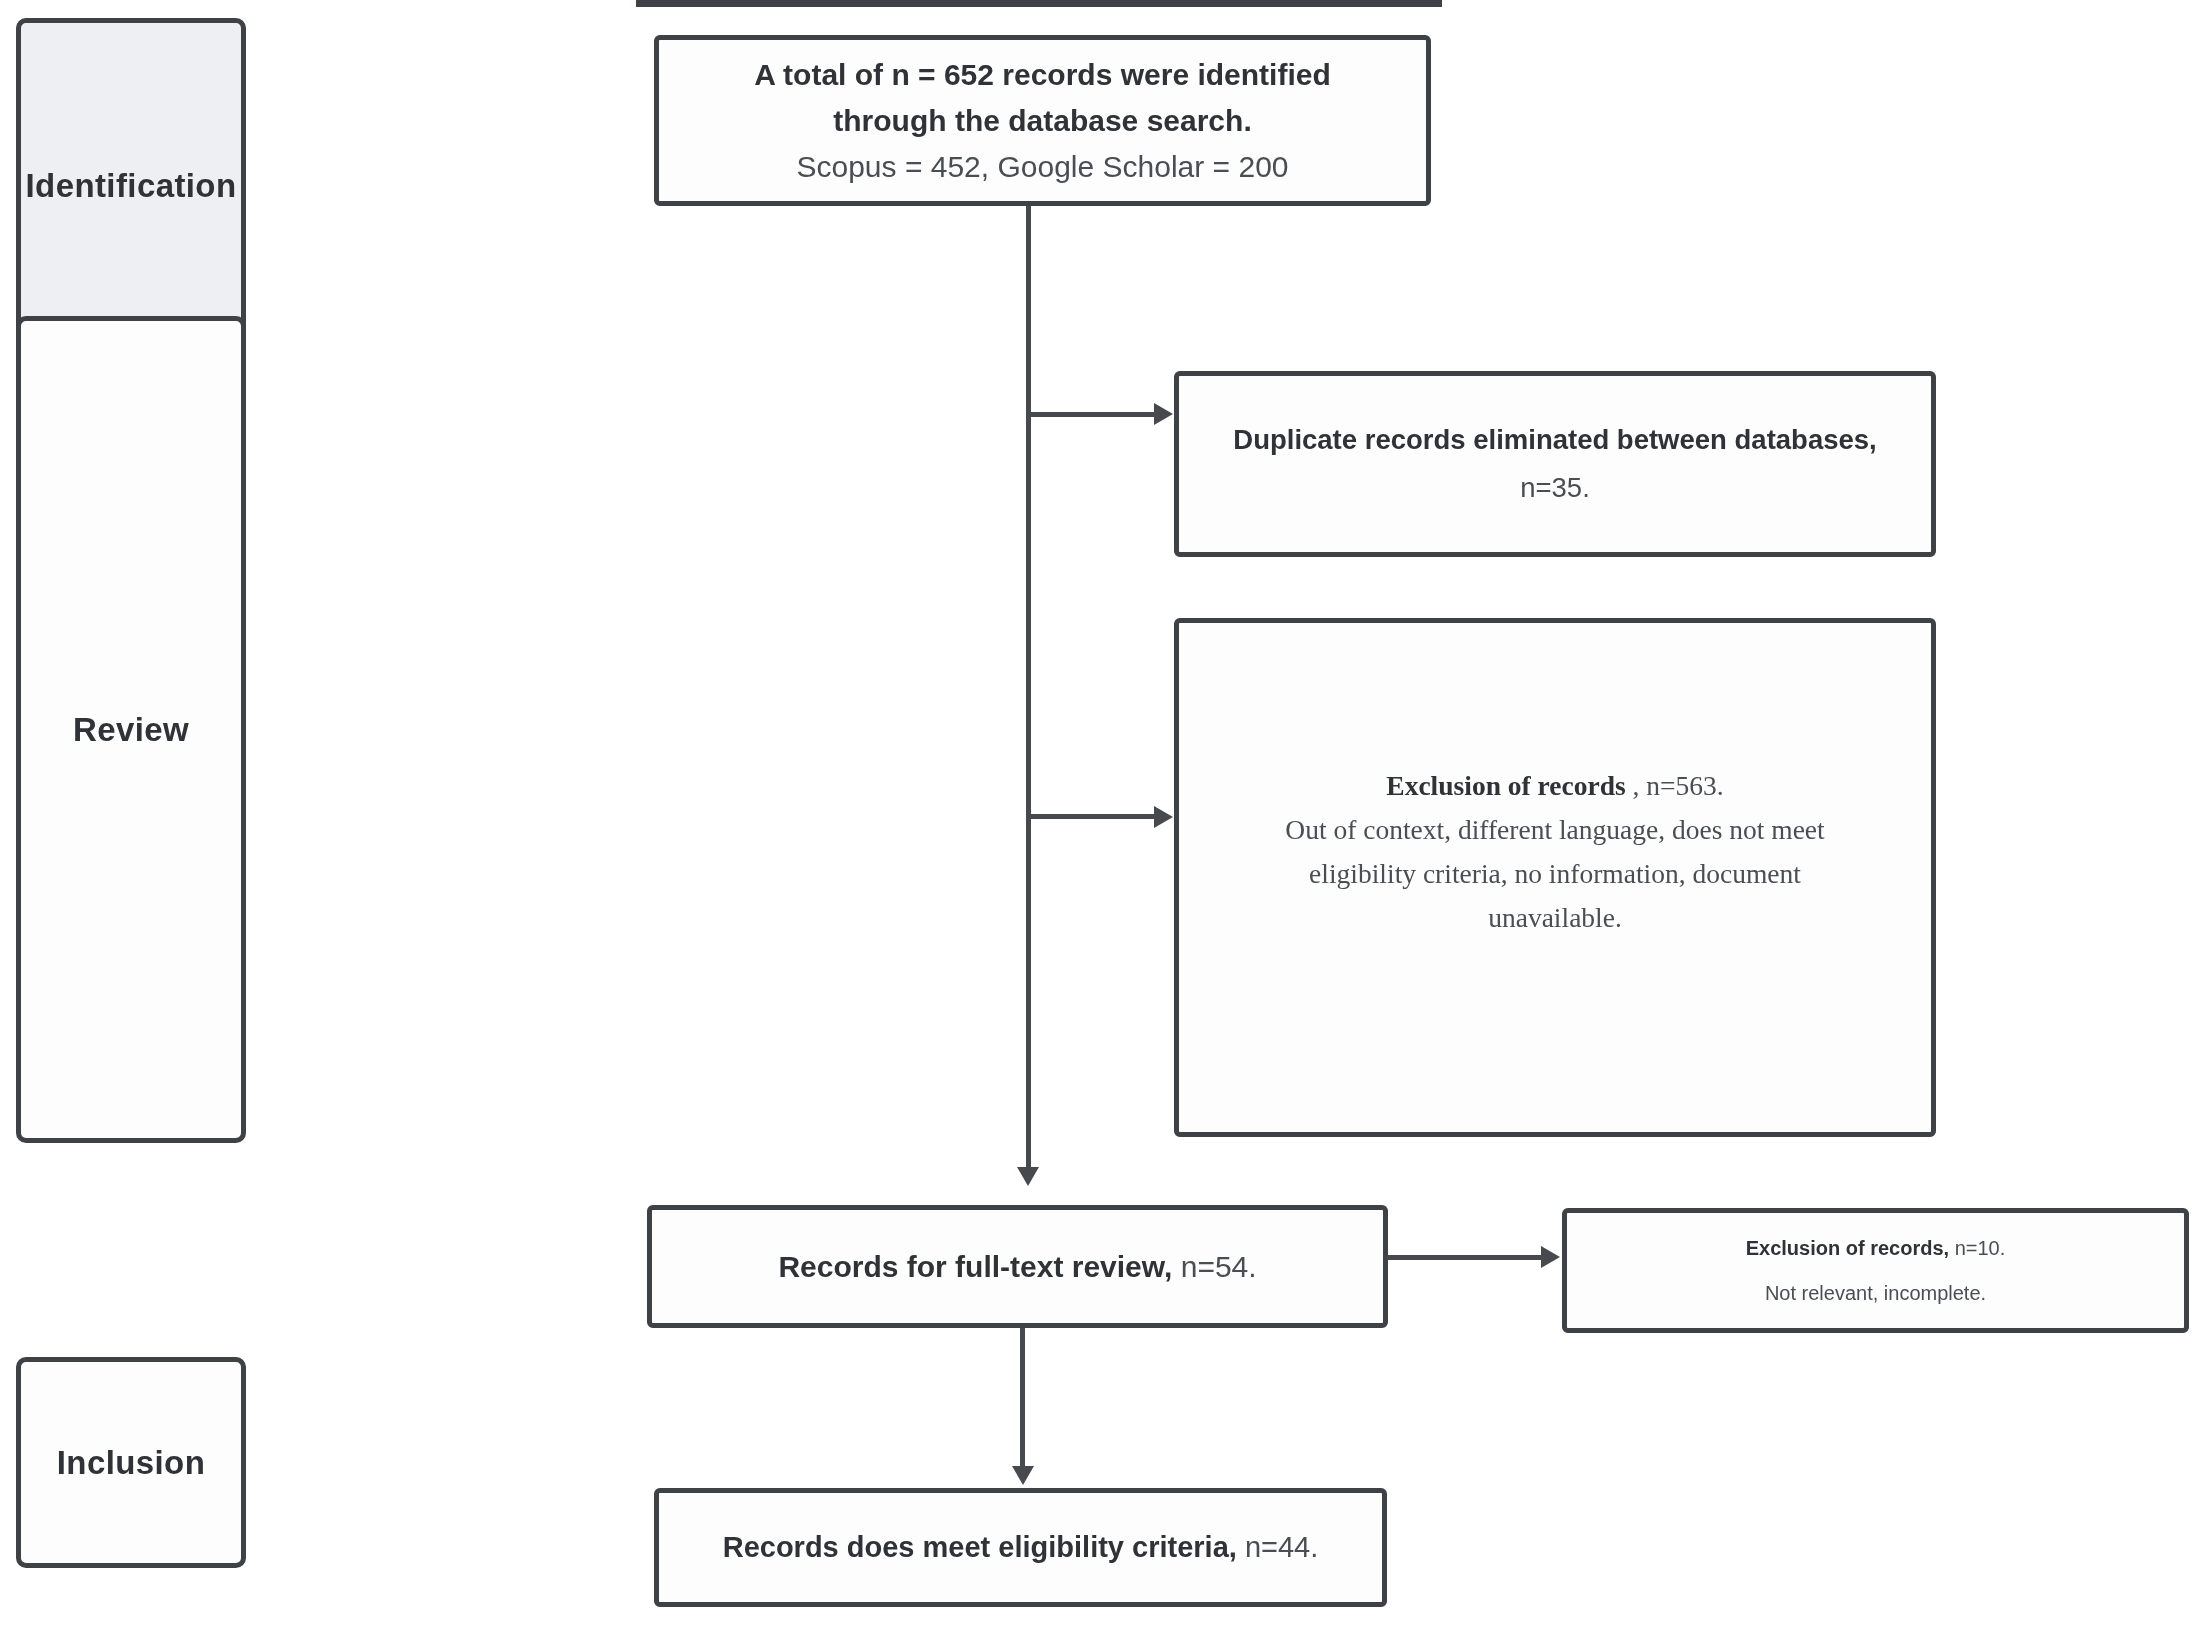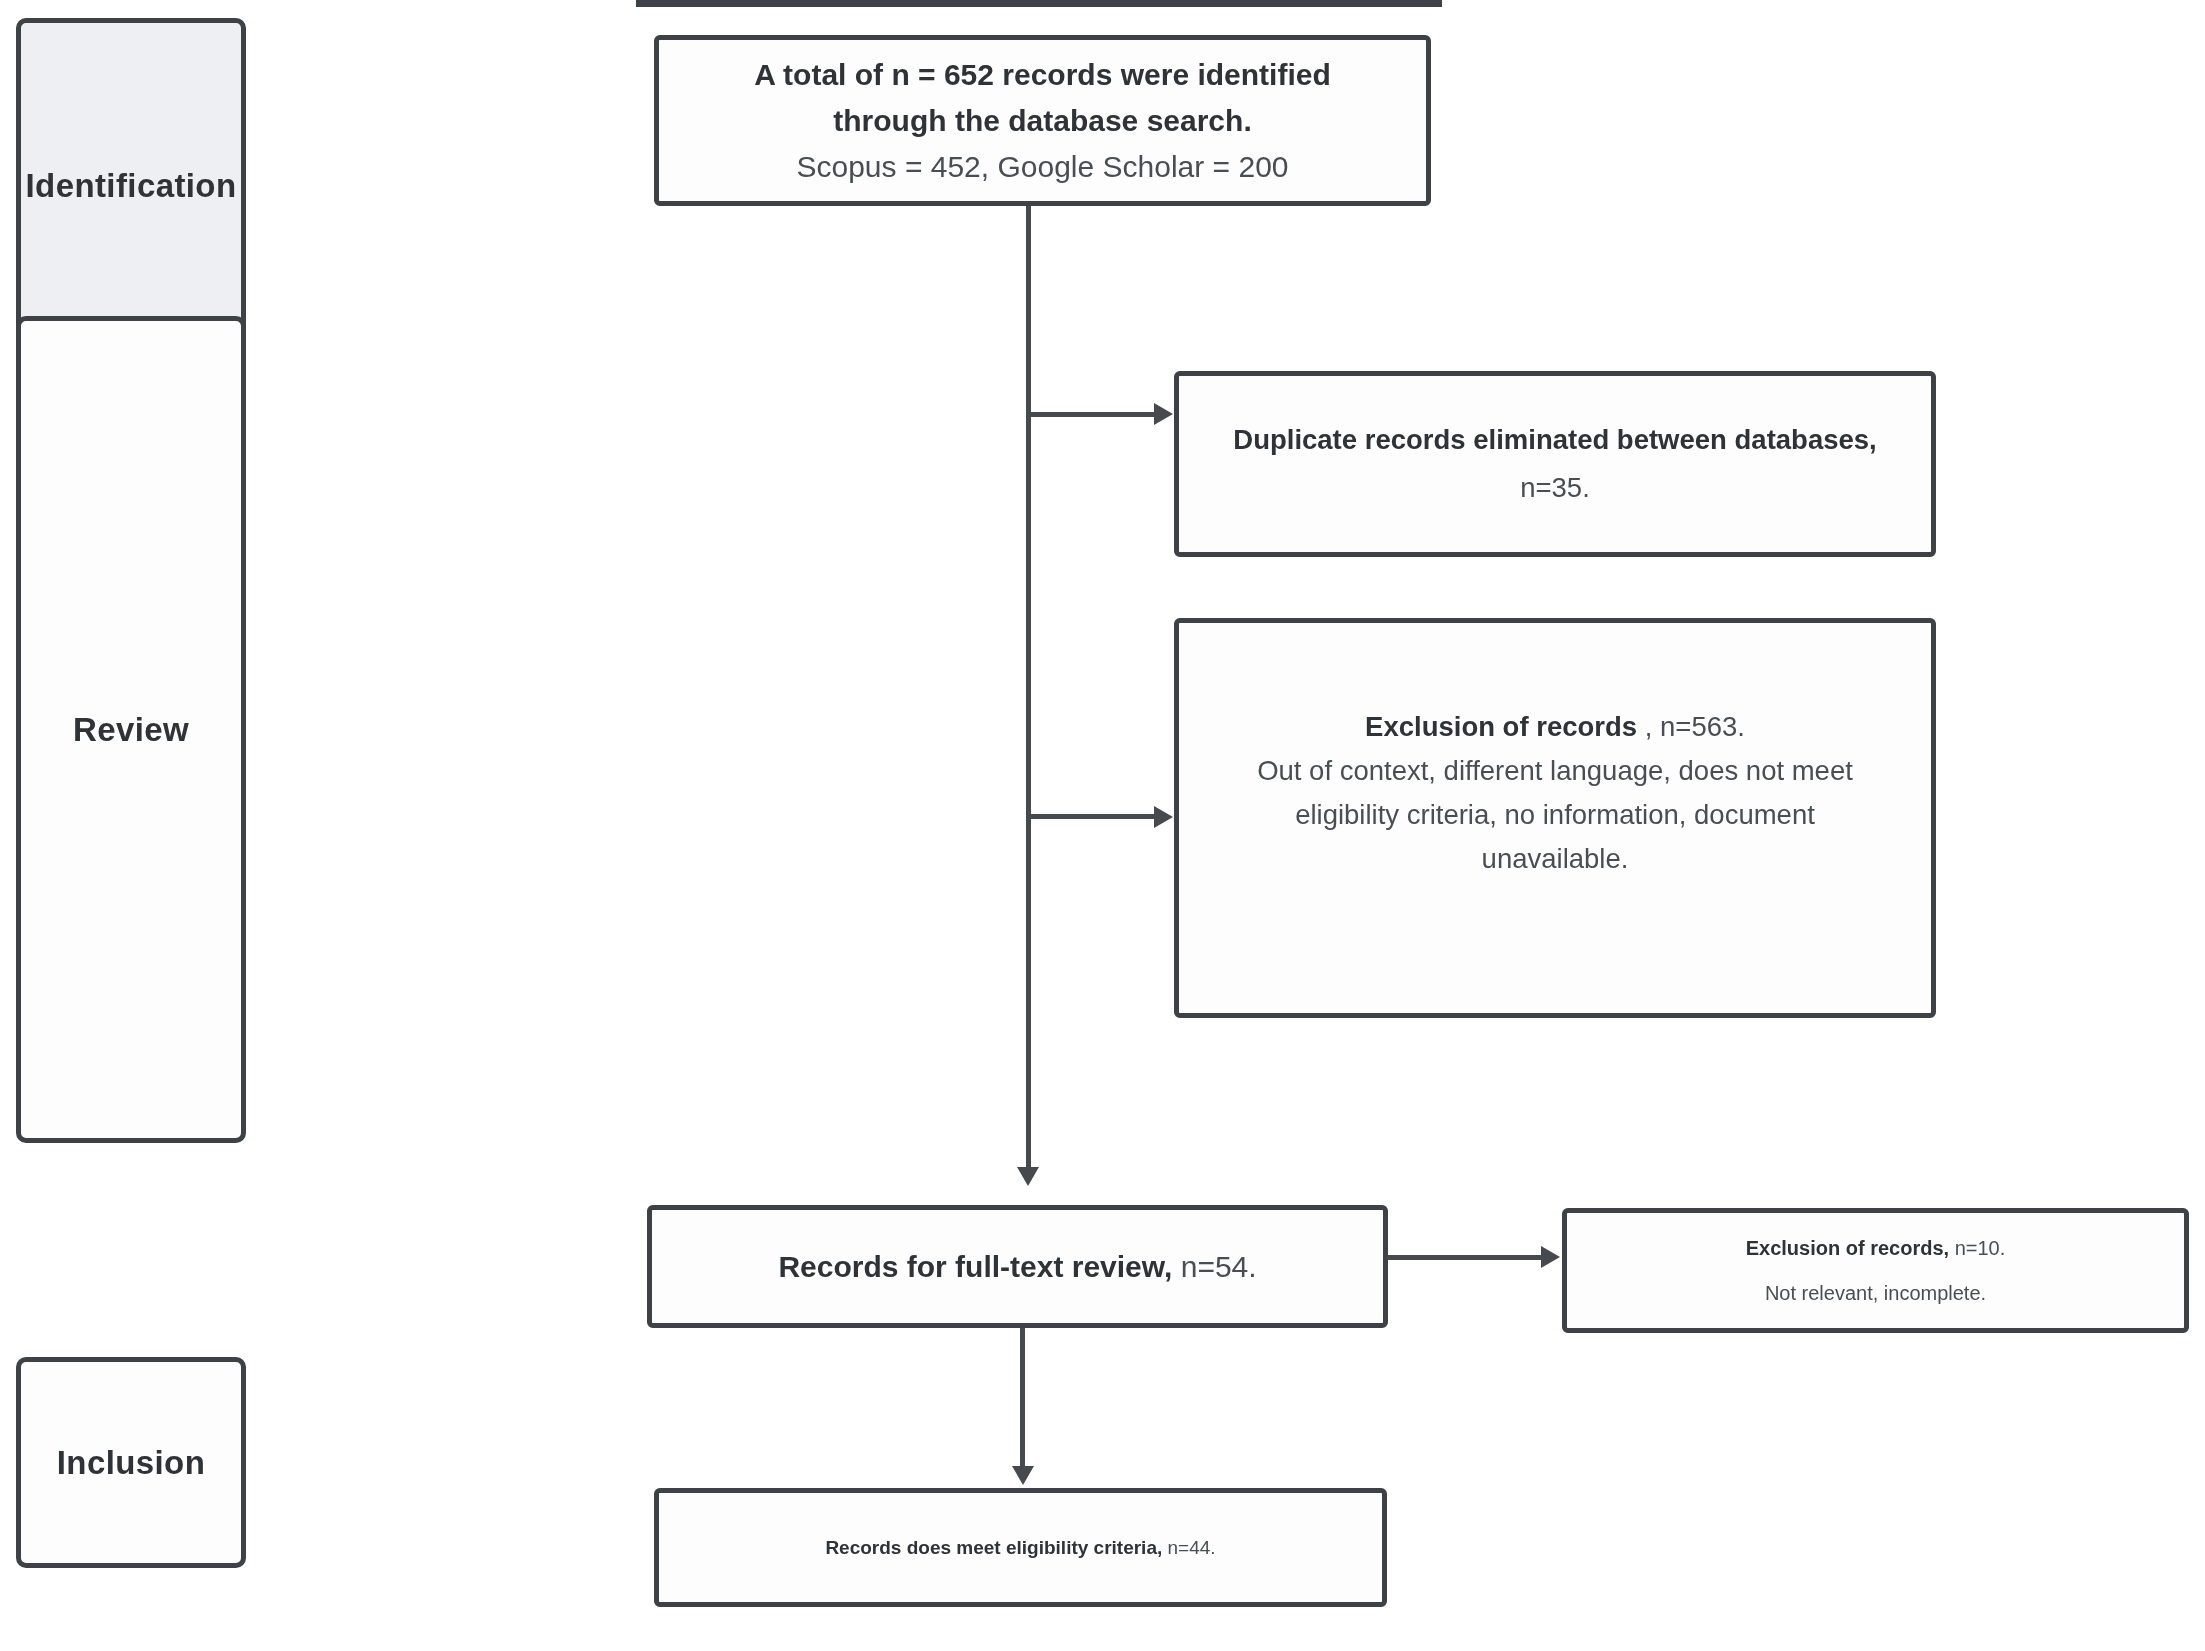--- a/index.html
+++ b/index.html
@@ -33,24 +33,24 @@
     border:5.8px solid var(--border); border-radius:5.8px;
     background:var(--box_fill);
     display:flex; flex-direction:column; align-items:center; justify-content:center;
     text-align:center; color:var(--text_regular);
   }
   .flowbox .b{font-weight:700; color:var(--text_bold);}
   .flowbox .r{font-weight:400; color:var(--text_regular);}
 
   #box-identified{left:654px; top:35px;  width:777px; height:171px; font-size:30px; line-height:46px;}
   #box-duplicates{left:1174px;top:371px; width:762px; height:186px; font-size:27.5px; line-height:48px;}
-  #box-excluded-review{left:1174px;top:618px;width:762px;height:400px;font-size:27.5px;line-height:44px;padding-bottom:51px;}
+  #box-excluded-review{left:1174px;top:618px;width:762px;height:519px;font-size:27.5px;line-height:44px;padding-bottom:51px;font-family:Liberation Serif, serif;}
   #box-fulltext  {left:647px; top:1205px;width:741px; height:123px; font-size:30px;}
   #box-excluded-fulltext{left:1562px;top:1208px;width:627px;height:125px;font-size:20px;line-height:45px;}
-  #box-included  {left:654px; top:1488px;width:733px; height:119px; font-size:19px;}
+  #box-included  {left:654px; top:1488px;width:733px; height:119px; font-size:29px;}
 
   
   .strip{position:absolute; left:636px; top:0; width:806px; height:6.5px; background:var(--border);}
 
   
   .vline,.hline{position:absolute; background:var(--line);}
   .vline{width:5px;} .hline{height:5px;}
   #v-main {left:1026px; top:206px;  height:962px;}
   #h-dup  {left:1028px; top:412px;  width:126px;}
   #h-excl {left:1028px; top:814px; width:126px;}

